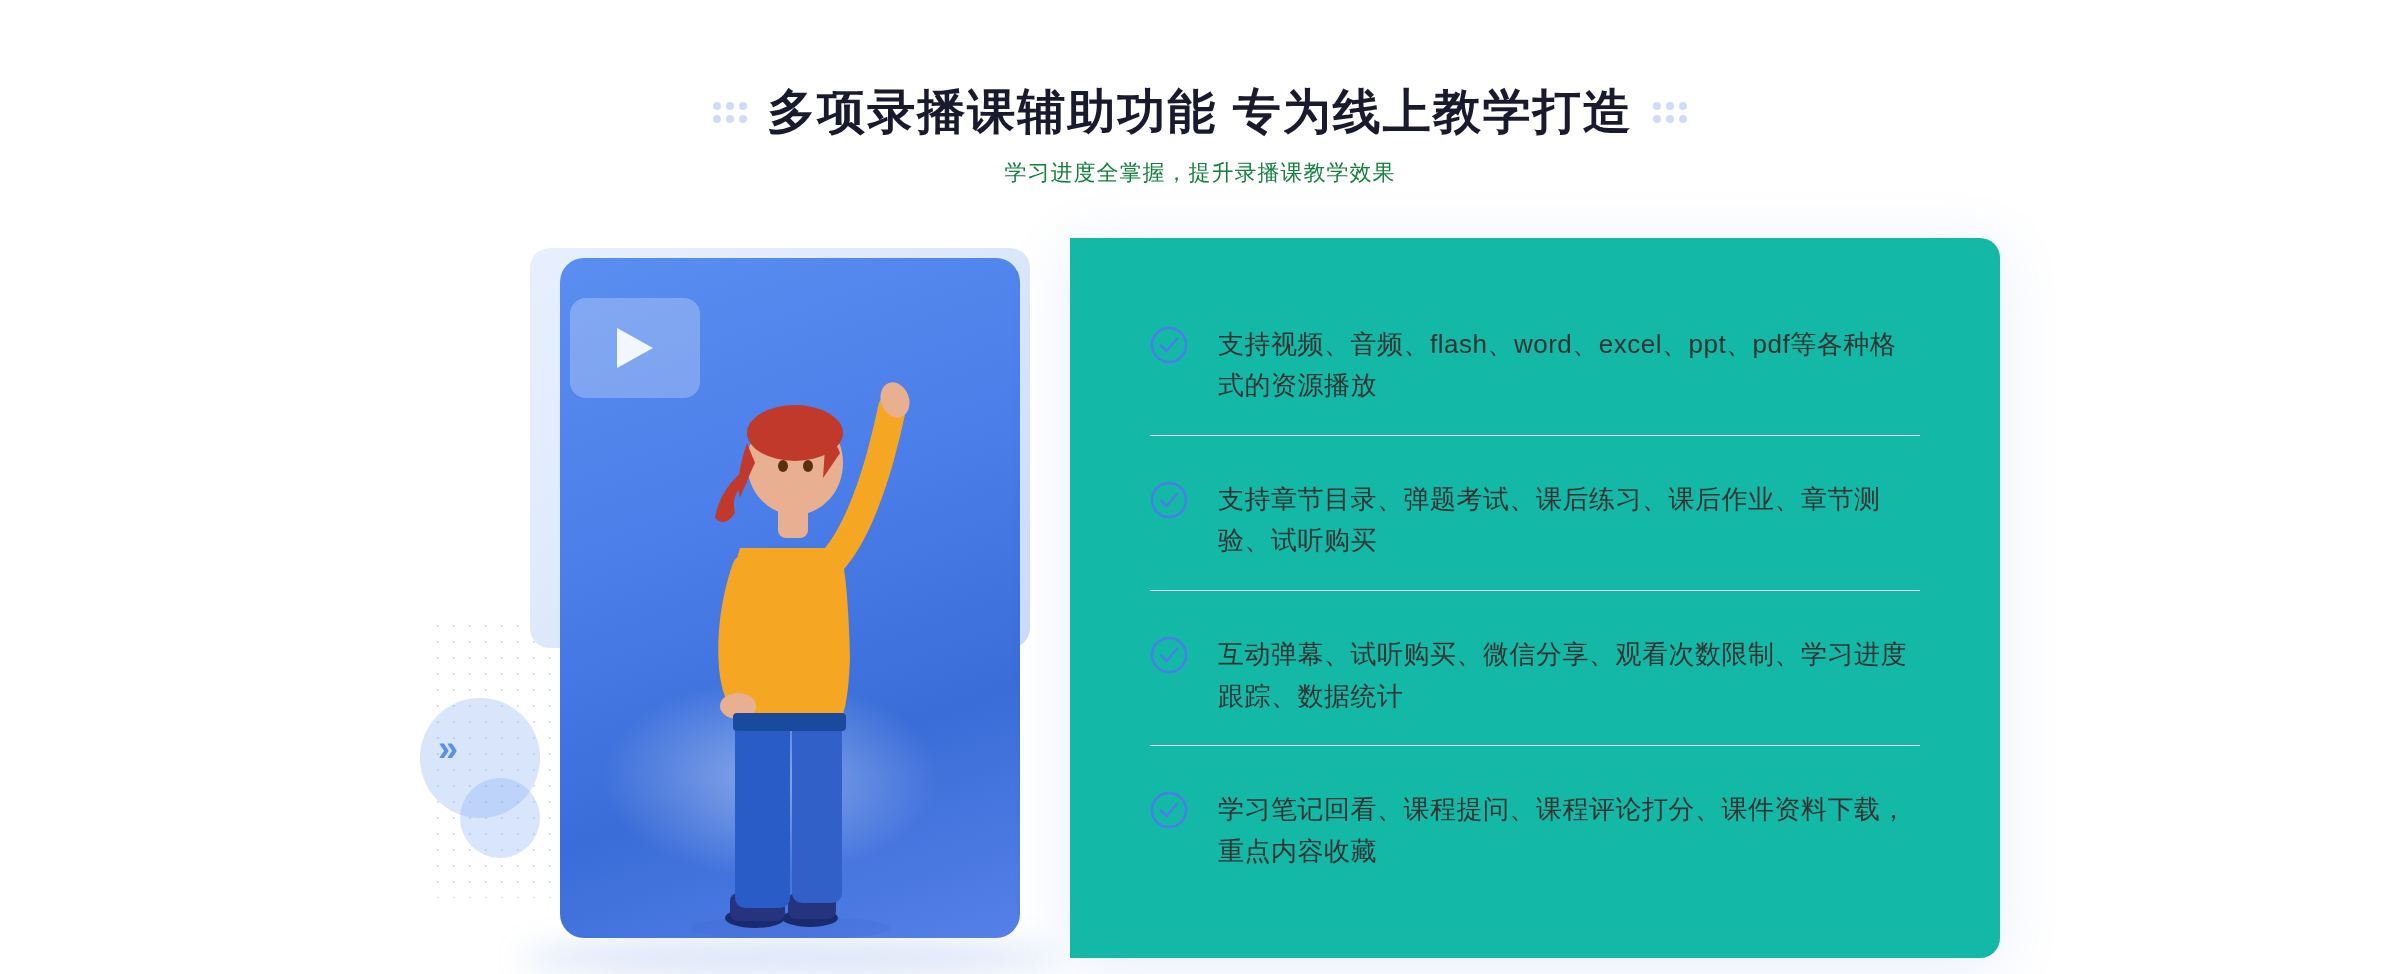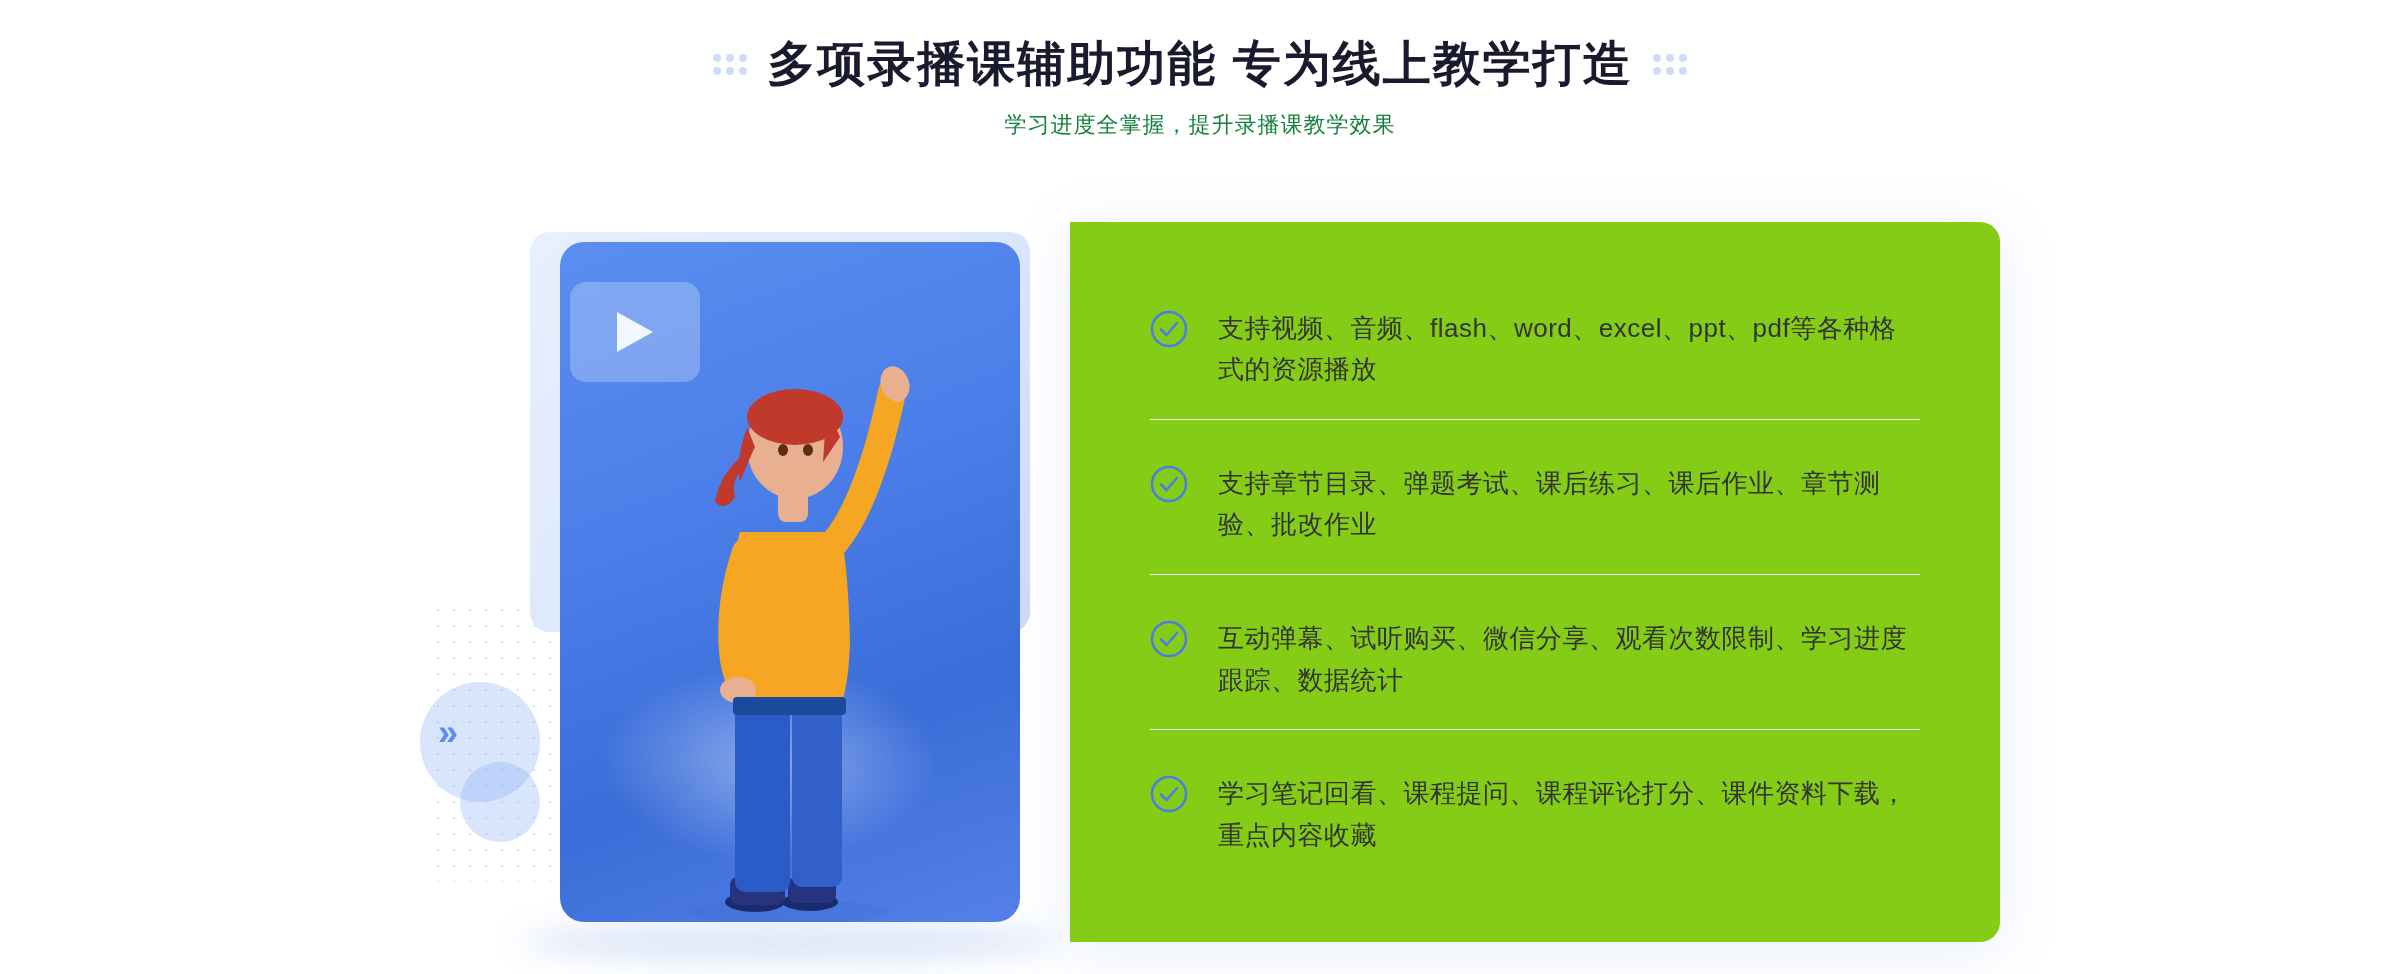--- a/index.html
+++ b/index.html
@@ -18,22 +18,21 @@
       flex-direction: column;
       align-items: center;
     }
 
     .page-wrapper {
       width: 100%;
       max-width: 2400px;
       display: flex;
       flex-direction: column;
       align-items: center;
-      padding-top: 32px;
-      gap: 32px;
+      padding-top: 80px;
     }
 
     .header-section {
       display: flex;
       flex-direction: column;
       align-items: center;
       margin-bottom: 50px;
       position: relative;
     }
 
@@ -210,21 +209,21 @@
       bottom: 80px;
       width: 340px;
       height: 200px;
       background: radial-gradient(ellipse at center, rgba(255,255,255,0.4) 0%, transparent 70%);
       z-index: 2;
     }
 
     
     .features-panel {
       flex: 1;
-      background: #84cc16;
+      background: #14b8a6;
       border-radius: 0 20px 20px 0;
       padding: 50px 80px 50px 80px;
       display: flex;
       flex-direction: column;
       justify-content: space-around;
       box-shadow: 0 10px 60px rgba(100, 140, 230, 0.15);
       border-top-right-radius: 20px;
       border-bottom-right-radius: 20px;
       margin-left: -10px;
       z-index: 2;
@@ -406,21 +405,21 @@
         <span class="feature-text">支持视频、音频、flash、word、excel、ppt、pdf等各种格式的资源播放</span>
       </div>
 
       <div class="feature-item">
         <div class="check-icon">
           <svg viewBox="0 0 38 38" fill="none" xmlns="http://www.w3.org/2000/svg">
             <circle cx="19" cy="19" r="17" stroke="#4a7de8" stroke-width="2.5"></circle>
             <path d="M11 19.5 L16.5 25 L27 13" stroke="#4a7de8" stroke-width="2.5" stroke-linecap="round" stroke-linejoin="round"></path>
           </svg>
         </div>
-        <span class="feature-text">支持章节目录、弹题考试、课后练习、课后作业、章节测验、批改作业</span>
+        <span class="feature-text">支持章节目录、弹题考试、课后练习、课后作业、章节测验、试听购买</span>
       </div>
 
       <div class="feature-item">
         <div class="check-icon">
           <svg viewBox="0 0 38 38" fill="none" xmlns="http://www.w3.org/2000/svg">
             <circle cx="19" cy="19" r="17" stroke="#4a7de8" stroke-width="2.5"></circle>
             <path d="M11 19.5 L16.5 25 L27 13" stroke="#4a7de8" stroke-width="2.5" stroke-linecap="round" stroke-linejoin="round"></path>
           </svg>
         </div>
         <span class="feature-text">互动弹幕、试听购买、微信分享、观看次数限制、学习进度跟踪、数据统计</span>

